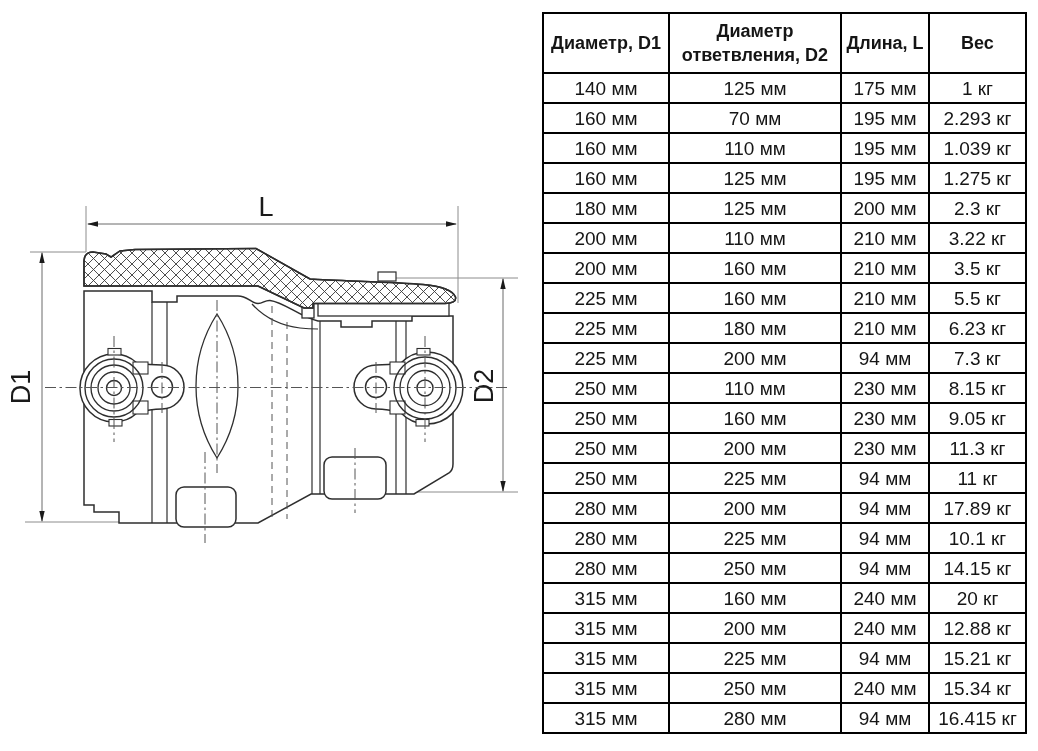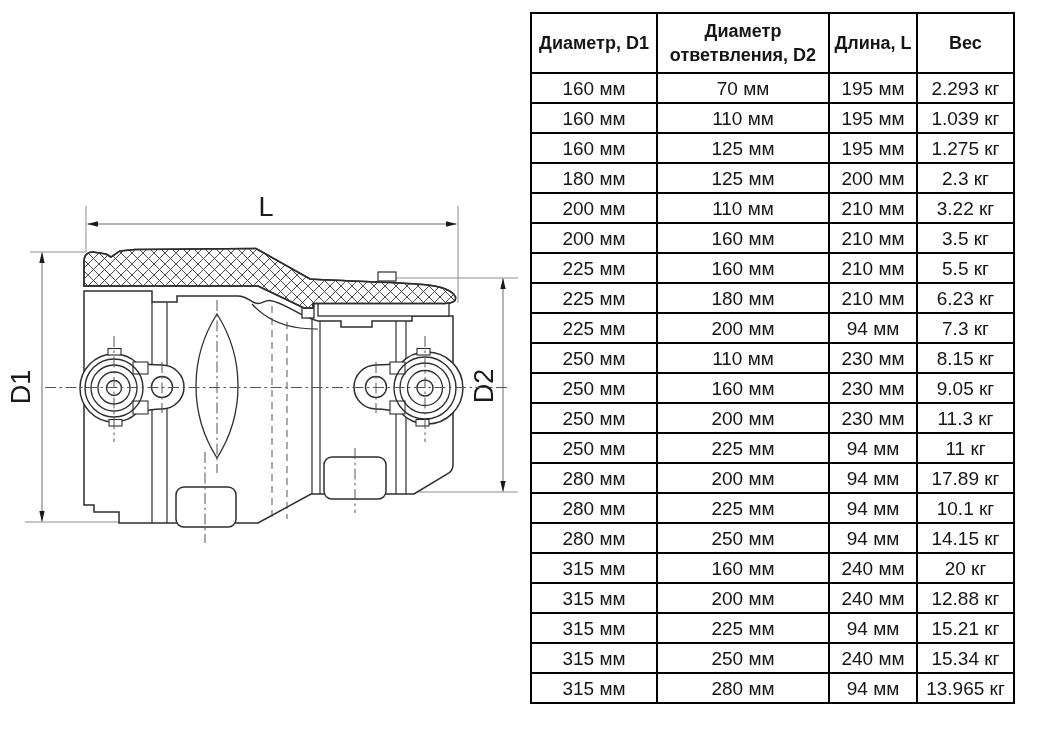--- a/index.html
+++ b/index.html
@@ -4,21 +4,21 @@
 <style>
   html,body { margin:0; padding:0; background:#fff; }
   .page {
     position:relative; width:1038px; height:751px; background:#fff;
     overflow:hidden; font-family:"Liberation Sans", sans-serif;
   }
   .drawing-area { position:absolute; left:0; top:0; width:540px; height:751px; }
   .drawing-area svg { display:block; }
 
   table.spec {
-    position:absolute; left:530px; top:12px;
+    position:absolute; left:542px; top:12px;
     border-collapse:collapse; table-layout:fixed; width:483px;
     background:#fff;
   }
   table.spec th, table.spec td {
     border:2px solid #000; text-align:center; vertical-align:middle;
     color:#151515; padding:0 2px; overflow:hidden;
   }
   table.spec th {
     font-size:18px; font-weight:bold; height:58px; line-height:1.35;
   }
@@ -164,20 +164,26 @@
     <thead>
       <tr>
         <th>Диаметр, D1</th>
         <th>Диаметр ответвления, D2</th>
         <th>Длина, L</th>
         <th>Вес</th>
       </tr>
     </thead>
     <tbody>
         <tr>
+          <td>140 мм</td>
+          <td>125 мм</td>
+          <td>175 мм</td>
+          <td>1 кг</td>
+        </tr>
+        <tr>
           <td>160 мм</td>
           <td>70 мм</td>
           <td>195 мм</td>
           <td>2.293 кг</td>
         </tr>
         <tr>
           <td>160 мм</td>
           <td>110 мм</td>
           <td>195 мм</td>
           <td>1.039 кг</td>
@@ -287,18 +293,18 @@
         <tr>
           <td>315 мм</td>
           <td>250 мм</td>
           <td>240 мм</td>
           <td>15.34 кг</td>
         </tr>
         <tr>
           <td>315 мм</td>
           <td>280 мм</td>
           <td>94 мм</td>
-          <td>13.965 кг</td>
+          <td>16.415 кг</td>
         </tr>
       </tbody>
   </table>
 
 </div>
 
 </body></html>

